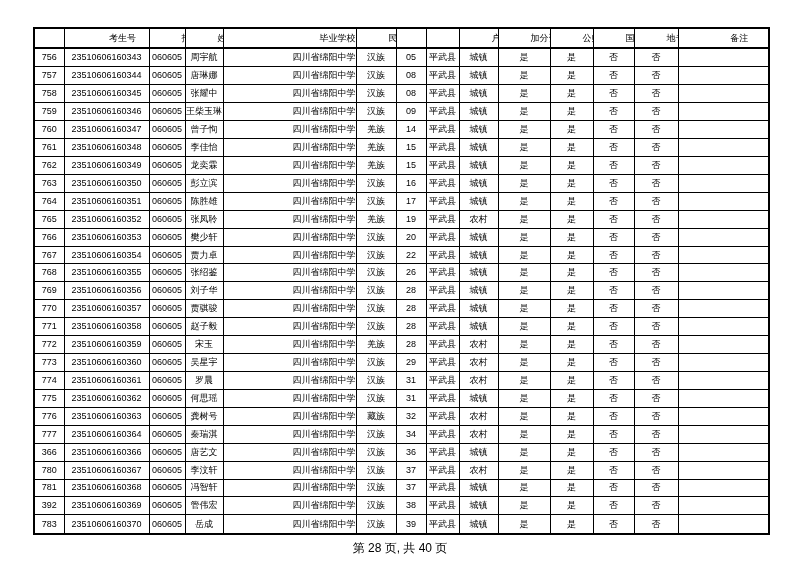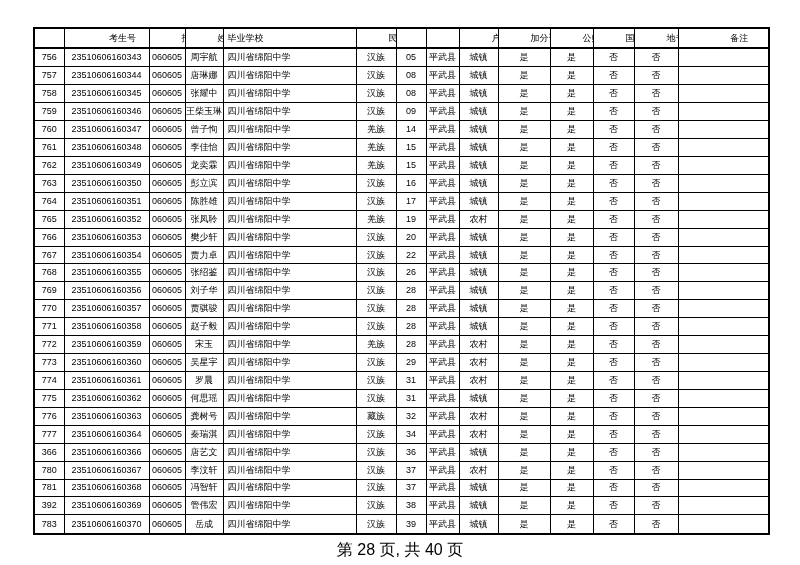--- a/index.html
+++ b/index.html
@@ -38,30 +38,30 @@
     white-space: nowrap;
     line-height: 1;
   }
   table.roster thead th {
     height: 18px;
     border-bottom: 2px solid #000;
     padding-left: 32px;
   }
   table.roster th.col-school,
   table.roster td.col-school {
-    text-align: left;
+    text-align: right;
     padding-left: 4px;
   }
   .page-footer {
     position: absolute;
     left: 0;
     top: 540px;
     width: 800px;
     text-align: center;
-    font-size: 16px;
+    font-size: 12px;
     color: #000;
   }
 </style>
 </head>
 <body>
 
 <div class="sheet">
   <table class="roster">
     <colgroup>
         <col style="width: 30px;">

